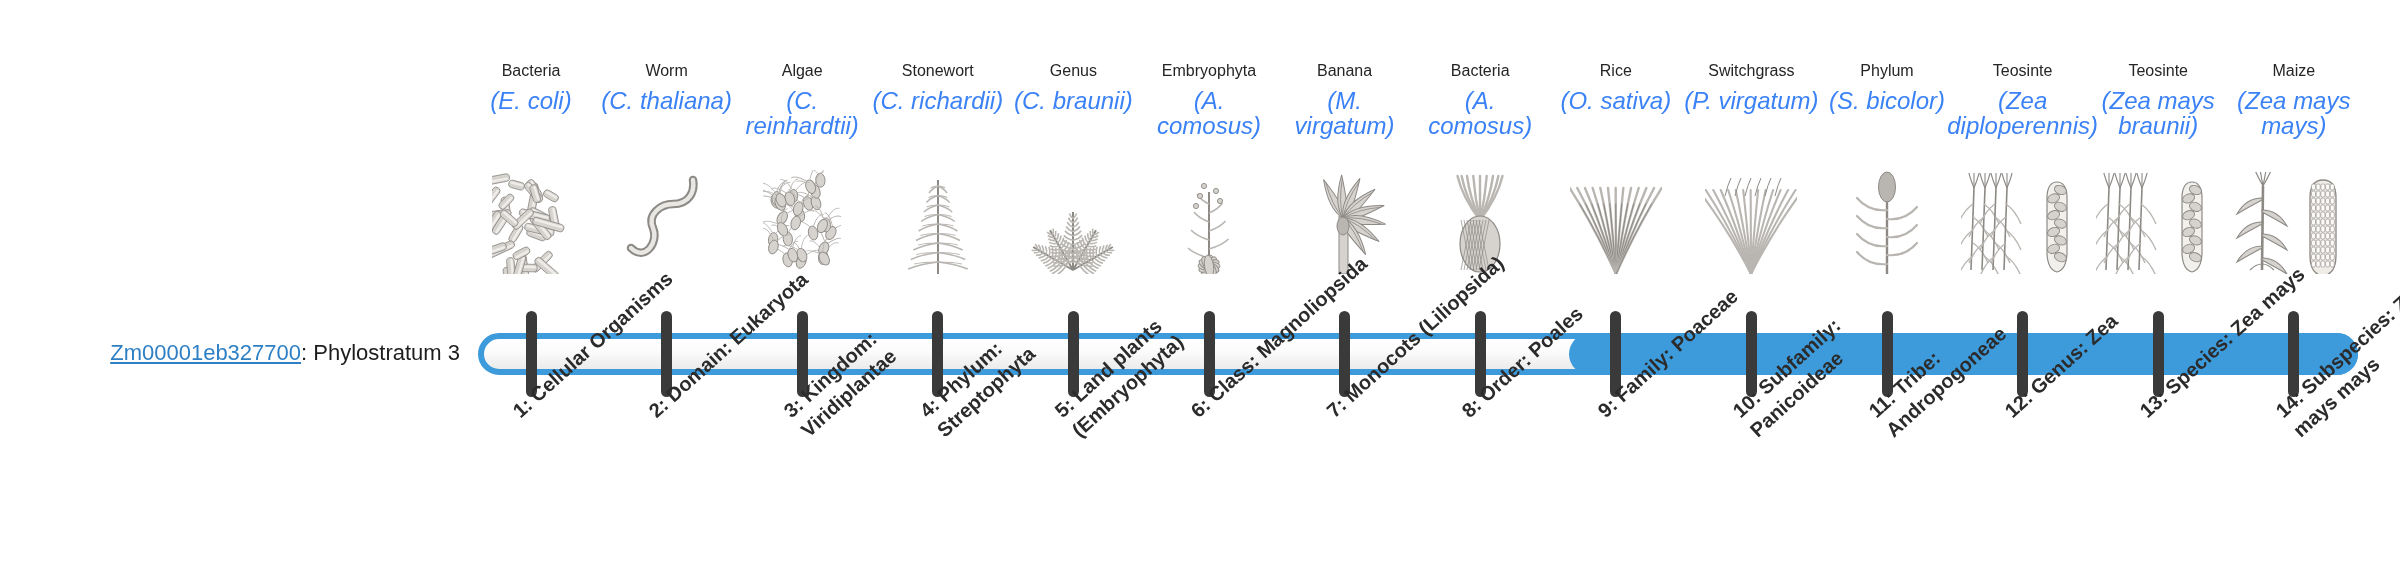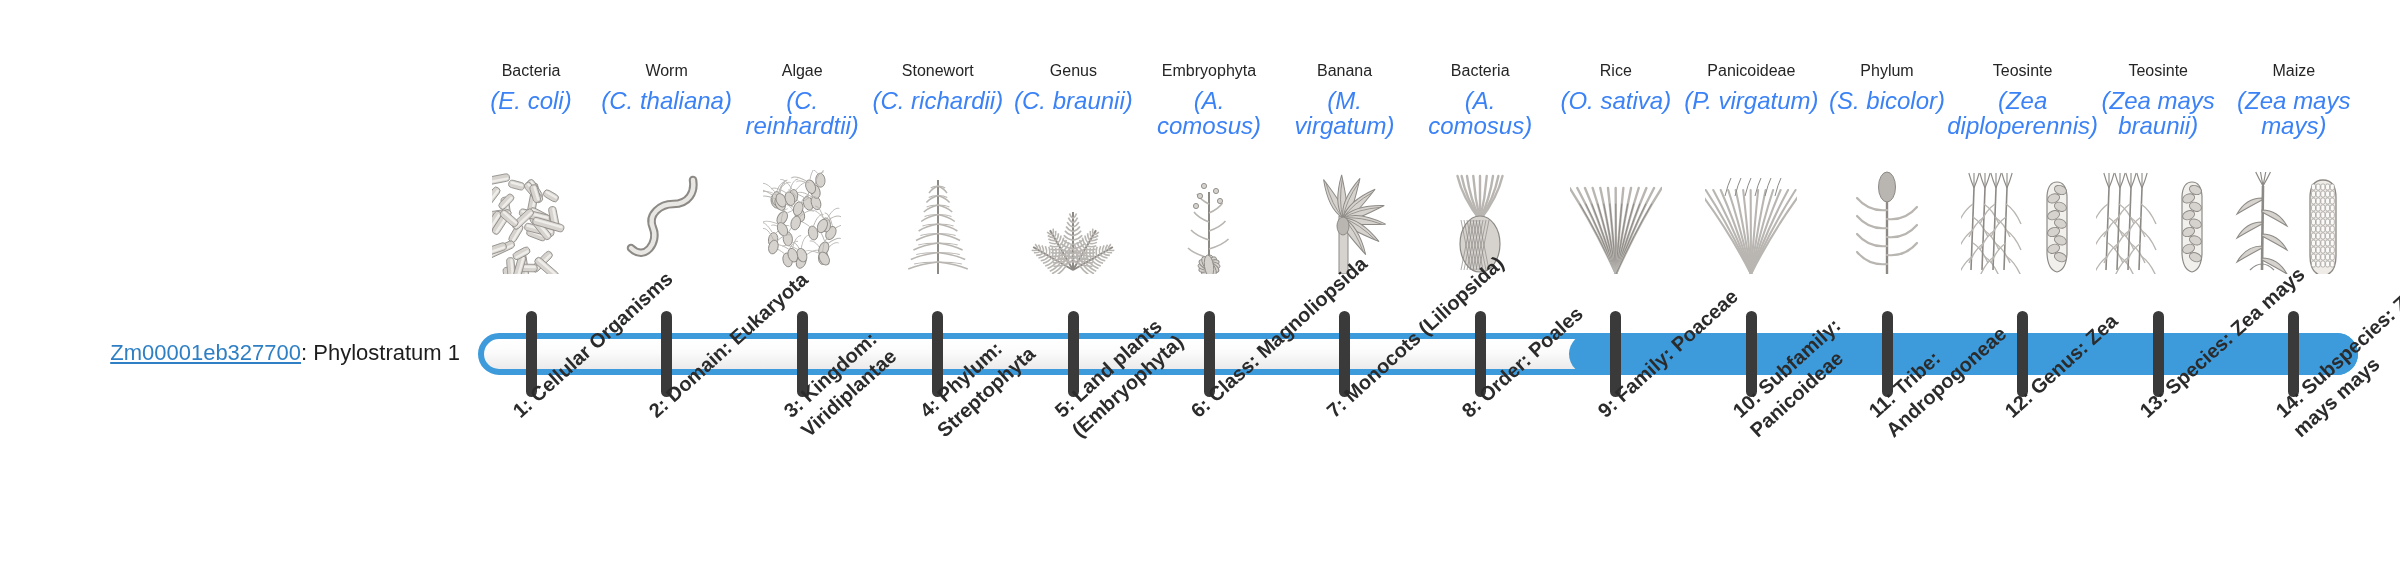--- a/index.html
+++ b/index.html
@@ -65,21 +65,21 @@
     transform:rotate(-42deg);
     transform-origin:0 0;
   }
 </style>
 </head>
 <body>
 
 <div id="stage">
 
   <div id="gene">
-    <span class="gid">Zm00001eb327700</span><span>: </span><span>Phylostratum 1</span>
+    <span class="gid">Zm00001eb327700</span><span>: </span><span>Phylostratum 3</span>
   </div>
 
   <div id="track"></div>
   <div id="fill" style="left: 1568.8px; width: 789.2px; background: rgb(61, 155, 220);"></div>
 
   <div id="cols">
       <div class="col" style="left: 463px;">
         <div class="common">Bacteria</div>
         <div class="sci">(E. coli)</div>
         <div class="art">
@@ -701,21 +701,21 @@
             <path d="M46 104 q 15.200000000000001 -50 30.400000000000002 -86" fill="none" stroke="#b9b6b2" stroke-width="2.4" stroke-linecap="round"></path>
             <path d="M46 104 q 12.768 -42 23.712000000000003 -70" fill="none" stroke="#8d8a86" stroke-width="1" stroke-linecap="round"></path>
             <path d="M46 104 q 19.04 -50 38.08 -86" fill="none" stroke="#b9b6b2" stroke-width="2.4" stroke-linecap="round"></path>
             <path d="M46 104 q 15.993599999999999 -42 29.7024 -70" fill="none" stroke="#8d8a86" stroke-width="1" stroke-linecap="round"></path>
             <path d="M46 104 q 22.879999999999995 -50 45.75999999999999 -86" fill="none" stroke="#b9b6b2" stroke-width="2.4" stroke-linecap="round"></path>
             <path d="M46 104 q 19.219199999999997 -42 35.69279999999999 -70" fill="none" stroke="#8d8a86" stroke-width="1" stroke-linecap="round"></path>
           </svg>
         </div>
       </div>
       <div class="col" style="left: 1683.4px;">
-        <div class="common">Panicoideae</div>
+        <div class="common">Switchgrass</div>
         <div class="sci">(P. virgatum)</div>
         <div class="art">
           <svg width="92" height="104" viewBox="0 0 92 104">
             <path d="M46 104 q -23.715 -46 -52.699999999999996 -84" fill="none" stroke="#b9b6b2" stroke-width="2.1" stroke-linecap="round"></path>
             <path d="M46 104 q -20.349 -46 -45.22 -84" fill="none" stroke="#b9b6b2" stroke-width="2.1" stroke-linecap="round"></path>
             <path d="M46 104 q -16.982999999999997 -46 -37.739999999999995 -84" fill="none" stroke="#b9b6b2" stroke-width="2.1" stroke-linecap="round"></path>
             <path d="M46 104 q -13.616999999999997 -46 -30.259999999999994 -84" fill="none" stroke="#b9b6b2" stroke-width="2.1" stroke-linecap="round"></path>
             <path d="M46 104 q -10.251 -46 -22.779999999999998 -84" fill="none" stroke="#b9b6b2" stroke-width="2.1" stroke-linecap="round"></path>
             <path d="M46 104 q -6.885 -46 -15.299999999999999 -84" fill="none" stroke="#b9b6b2" stroke-width="2.1" stroke-linecap="round"></path>
             <path d="M46 104 q -3.5189999999999984 -46 -7.819999999999996 -84" fill="none" stroke="#b9b6b2" stroke-width="2.1" stroke-linecap="round"></path>

